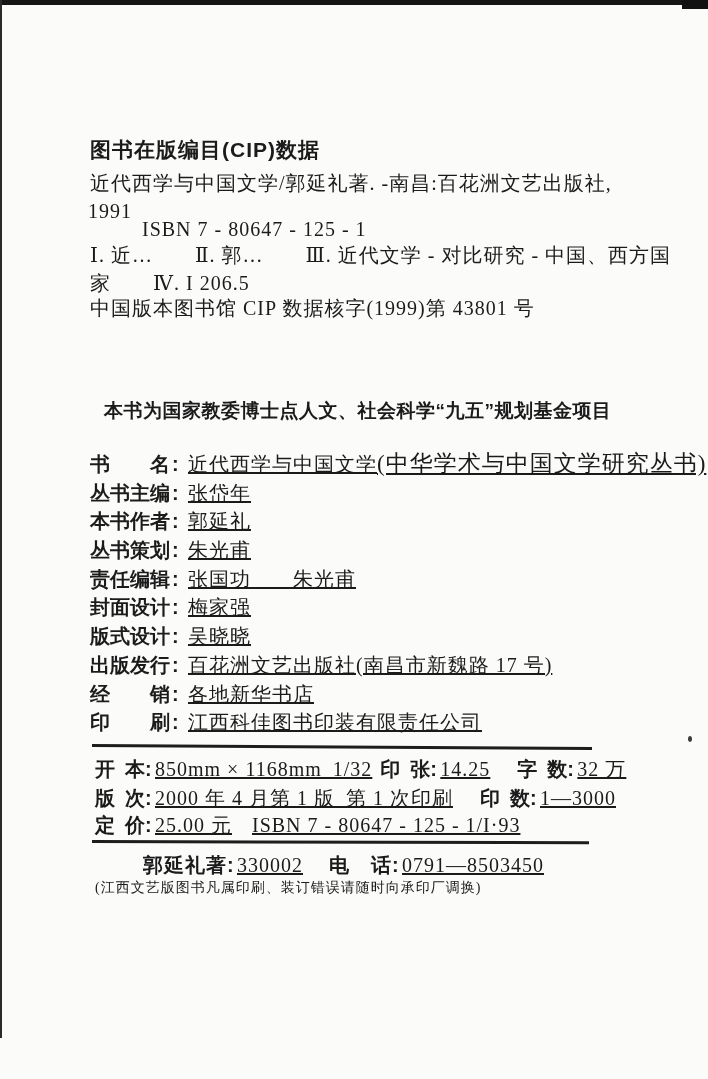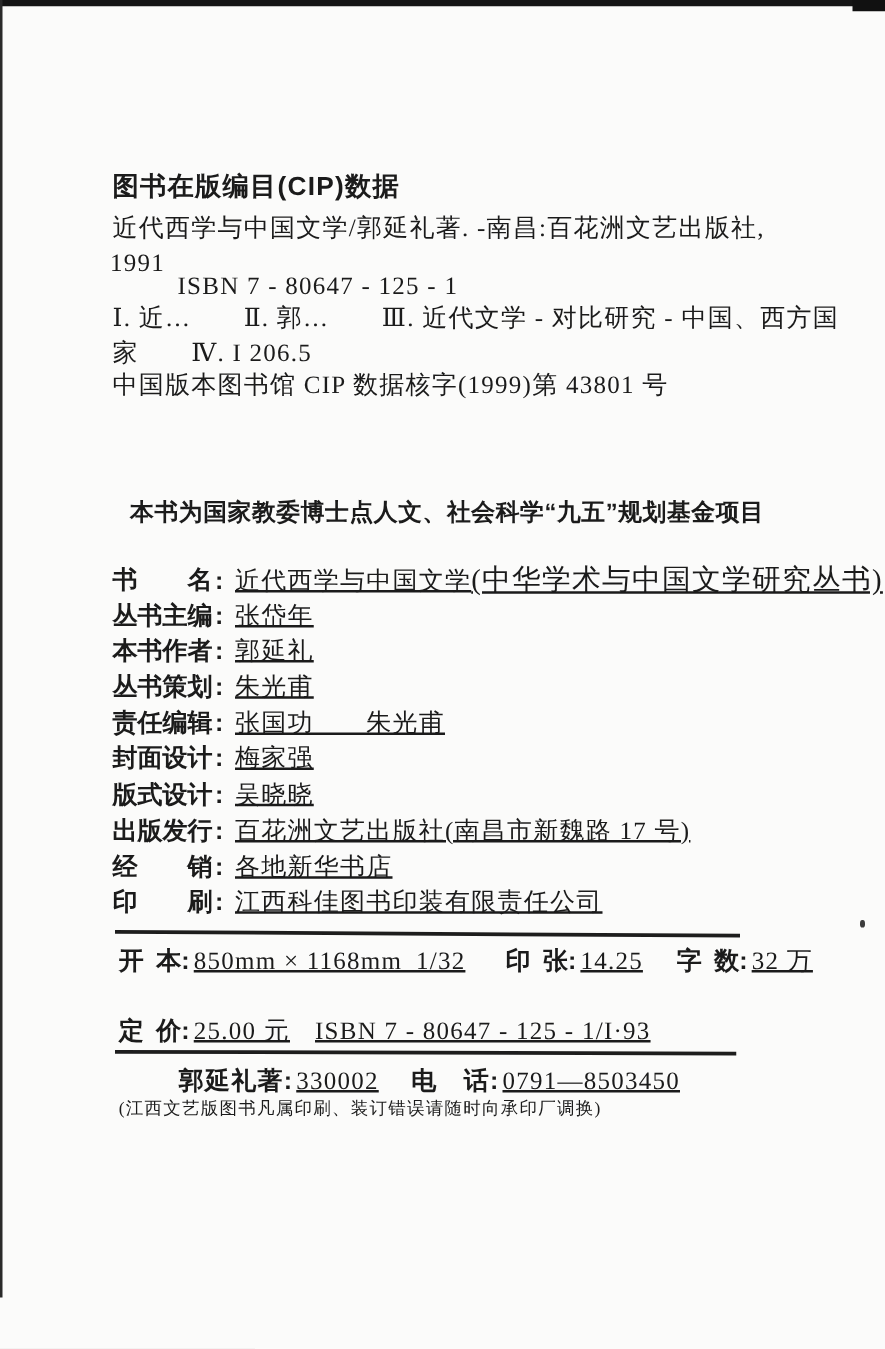--- a/index.html
+++ b/index.html
@@ -30,21 +30,21 @@
   .lbl { display:inline-block; width:82px; font-size:20px; letter-spacing:0; vertical-align:top; }
   .colon-w { display:inline-block; width:16px; }
   .colon-n { display:inline-block; width:10px; }
   .val { letter-spacing:1px;text-decoration:underline; }
 
   
   .rule { position:absolute; background:#1d1d1d; height:2.6px; }
   .rule-1 { left:92px; top:744px; width:500px; transform:rotate(0.35deg); transform-origin:left center; }
   .rule-2 { left:92px; top:840px; width:497px; transform:rotate(0.15deg); transform-origin:left center; }
   .spec-line { position:absolute; left:95px; font-size:20px; line-height:1.2; white-space:nowrap; }
-  .seg-gap-a { margin-left:32px; }
+  .seg-gap-a { margin-left:8px; }
   .seg-gap-b { margin-left:27px; }
   .seg-gap-c { margin-left:20px; }
 </style>
 </head>
 <body>
 
 <div class="page">
 
   <div class="top-strip"></div>
   <div class="top-strip-blob"></div>
@@ -93,20 +93,23 @@
       <span class="lbl heiti">印　　刷</span><span class="colon-w heiti">:</span><span class="val songti">江西科佳图书印装有限责任公司</span>
     </div>
   </div>
 
   <div class="rule rule-1"></div>
 
   <div class="spec-line" style="top:757px;">
     <span class="heiti">开 本</span><span class="colon-n heiti">:</span><span class="val songti">850mm × 1168mm 1/32</span><span class="heiti seg-gap-a">印 张</span><span class="colon-n heiti">:</span><span class="val songti">14.25</span><span class="heiti seg-gap-b">字 数</span><span class="colon-n heiti">:</span><span class="val songti">32 万</span>
   </div>
 
+  <div class="spec-line" style="top:786px;">
+    <span class="heiti">版 次</span><span class="colon-n heiti">:</span><span class="val songti">2000 年 4 月第 1 版 第 1 次印刷</span><span class="heiti seg-gap-b">印 数</span><span class="colon-n heiti">:</span><span class="val songti">1—3000</span>
+  </div>
 
   <div class="spec-line" style="top:813px;">
     <span class="heiti">定 价</span><span class="colon-n heiti">:</span><span class="val songti">25.00 元</span><span class="val songti seg-gap-c">ISBN 7 - 80647 - 125 - 1/I·93</span>
   </div>
 
   <div class="rule rule-2"></div>
 
   <div class="abs t20" style="left:143px; top:853px;">
     <span class="heiti">郭延礼著</span><span class="colon-n heiti">:</span><span class="val songti">330002</span><span class="heiti" style="margin-left:26px;">电　话</span><span class="colon-n heiti">:</span><span class="val songti">0791—8503450</span>
   </div>

